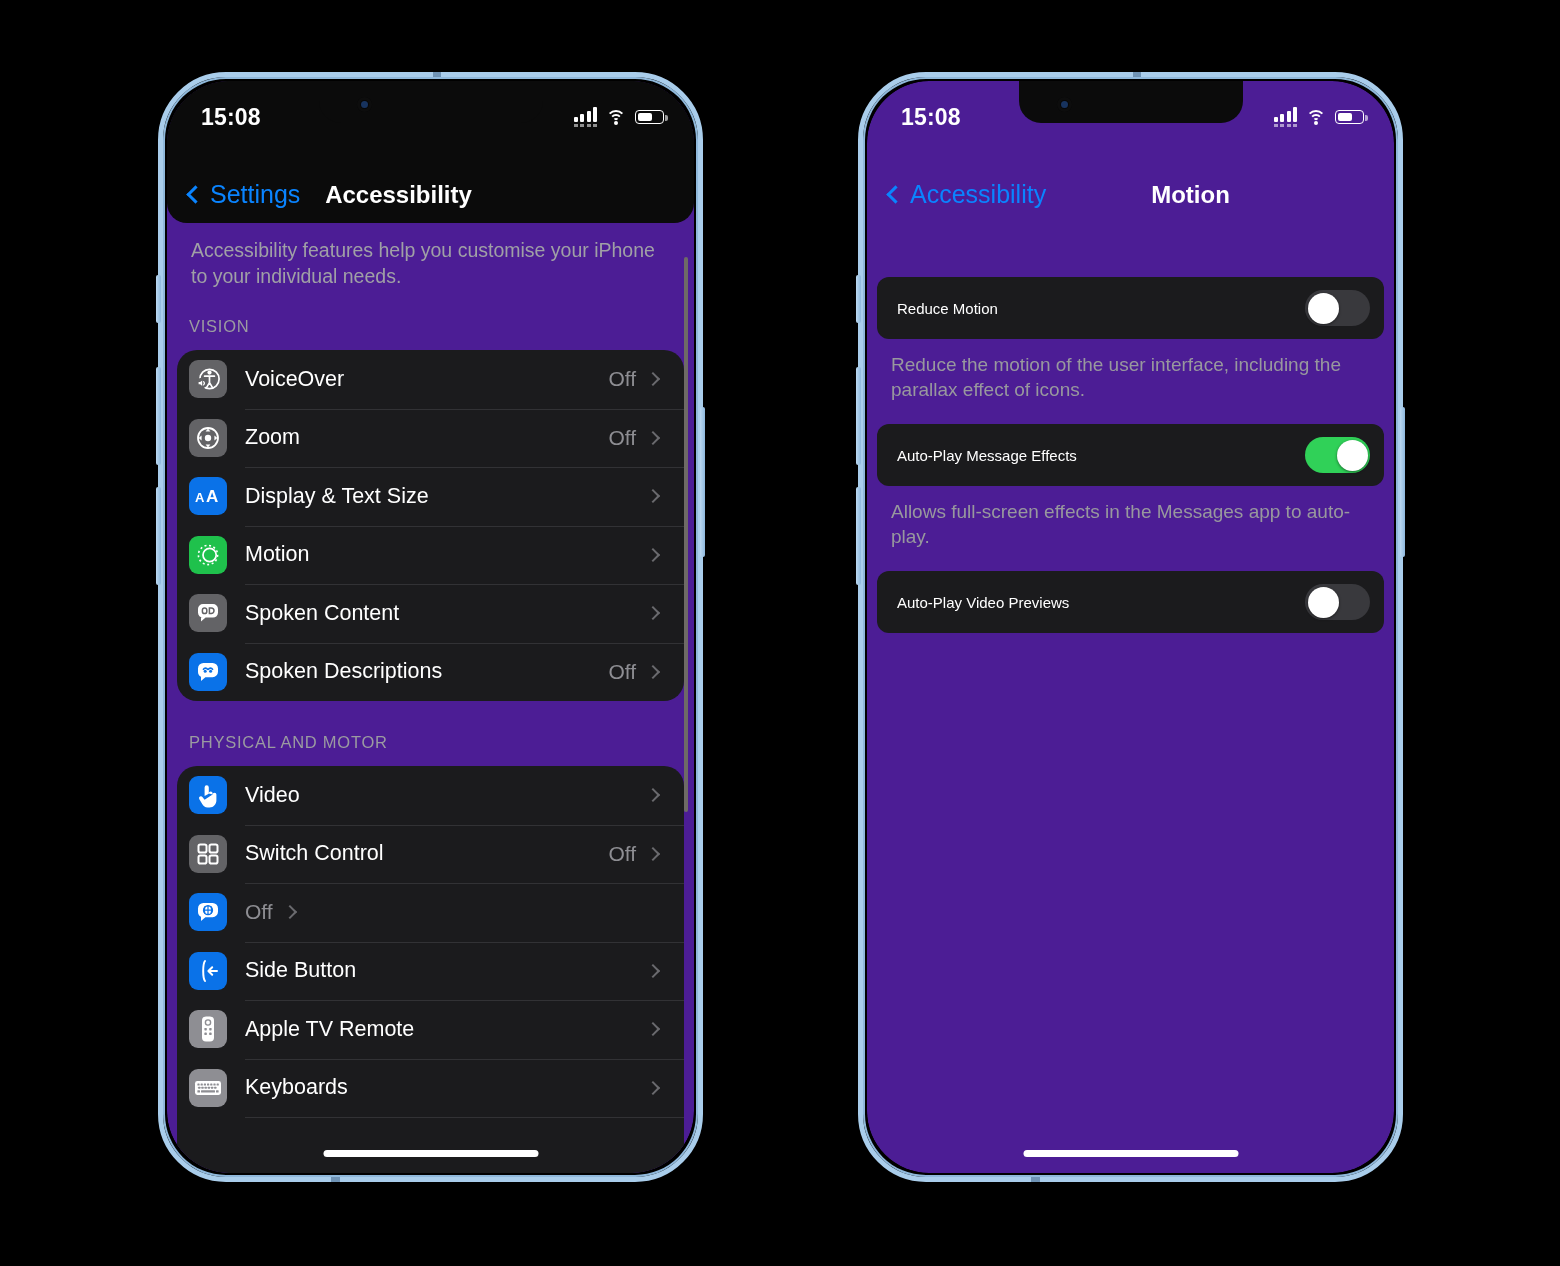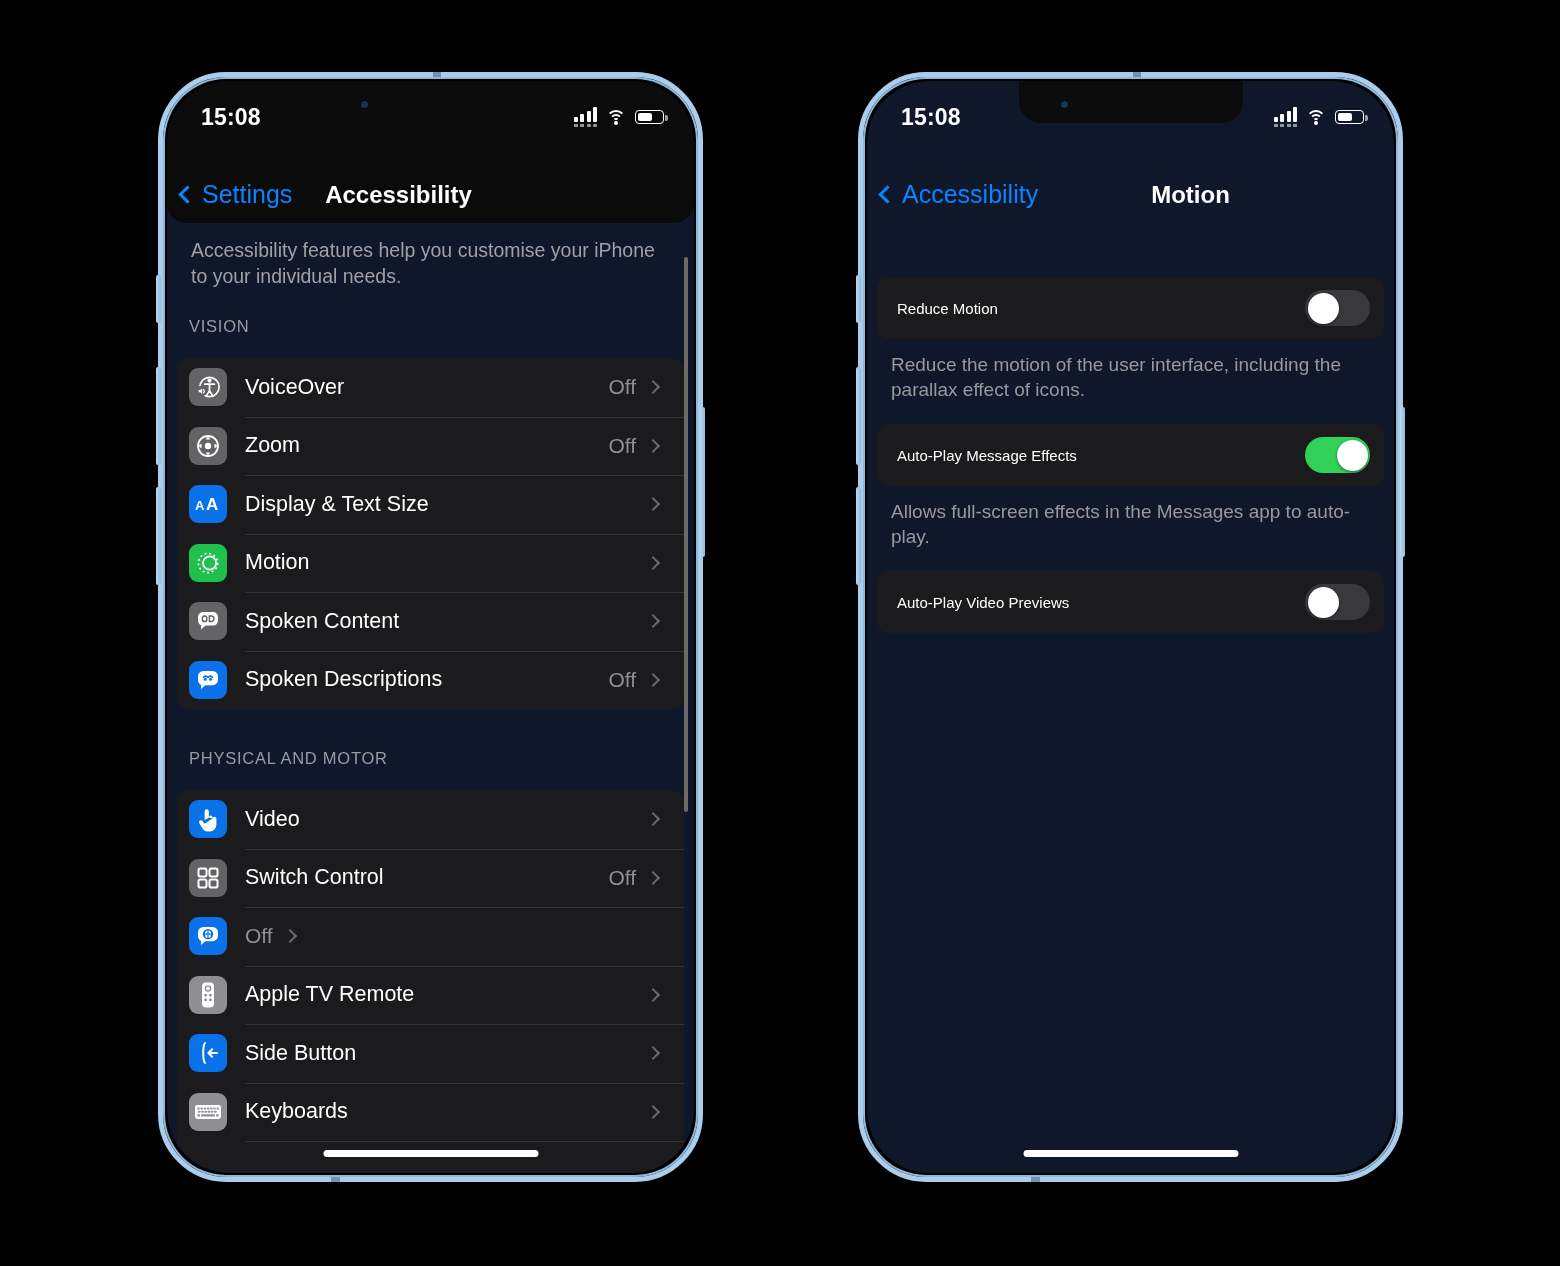--- a/index.html
+++ b/index.html
@@ -43,21 +43,21 @@
 
   
   .tick { position:absolute; background:#6f93b5; }
   .tick.top  { width:8px; height:5px; top:-5px; left:270px; }
   .tick.bot  { width:9px; height:5px; bottom:-5px; left:168px; }
 
   
   .screen {
     position: absolute; inset: 0;
     border-radius: 62px;
-    background: #0f172a;
+    background: #4c1d95;
     overflow: hidden;
     color: #fff;
   }
 
   
   .notch {
     position: absolute; top: 0; left: 50%;
     transform: translateX(-50%);
     width: 224px; height: 42px;
     background: #0b0b0b;
@@ -111,21 +111,21 @@
   
   .navbar {
     position: absolute; top: 0; left: 0; right: 0; height: 142px;
     display: flex; align-items: flex-end; padding-bottom: 12px;
     z-index: 15;
   }
   .navbar.shade { background:#0b0b0b; border-bottom-left-radius: 20px; border-bottom-right-radius: 20px;}
   .nav-back {
     display:flex; align-items:center; gap: 6px;
     color: #0a84ff; font-size: 25px;
-    position: absolute; left: 14px; bottom: 14px;
+    position: absolute; left: 22px; bottom: 14px;
     white-space: nowrap;
   }
   .chev-left {
     width: 13px; height: 13px;
     border-left: 3.4px solid #0a84ff; border-bottom: 3.4px solid #0a84ff;
     transform: rotate(45deg); display:inline-block; margin-right:2px;
   }
   .nav-title {
     position:absolute; left:0; right:0; bottom: 14px;
     text-align:center; font-size: 24px; font-weight: bold;
@@ -139,21 +139,21 @@
 
   .intro-text {
     color: #a0a0a6; font-size: 19.5px; line-height: 26px;
     padding: 14px 24px 0 24px;
   }
   .sec-header {
     color: #9b9ba1; font-size: 16.5px; letter-spacing: .75px;
     padding: 28px 0 10px 22px; text-transform: uppercase;
   }
   .group {
-    margin: 12px 10px; border-radius: 12px; background: #1b1b1d; overflow: hidden;
+    margin: 4px 10px; border-radius: 20px; background: #1b1b1d; overflow: hidden;
   }
   .row {
     display:flex; align-items:center; height: 58.5px;
     padding-left: 12px; position: relative;
   }
   .row + .row::before {
     content:""; position:absolute; left: 68px; right: 0; top: 0; height: 1px; background: #323235;
   }
   .ricon {
     width: 38px; height: 38px; border-radius: 9px;
@@ -387,43 +387,43 @@
                 <path d="M4 9.4a5.4 5.4 0 015.4-5.4h9.2A5.4 5.4 0 0124 9.4v3.4a5.4 5.4 0 01-5.4 5.4h-7.2L7 22v-4.2A5.4 5.4 0 014 13z" fill="#fff"></path>
                 <circle cx="14" cy="11.2" r="4.4" fill="none" stroke="#0a72e8" stroke-width="1.5"></circle>
                 <path d="M9.7 11.2h8.6M14 6.8v8.8M11 7.6c-1 2.4-1 4.8 0 7.2M17 7.6c1 2.4 1 4.8 0 7.2" stroke="#0a72e8" stroke-width="1.2" fill="none"></path>
               </svg>
             </div>
             <div class="rvalue">Off</div>
             <div class="chev-right"></div>
           </div>
 
           <div class="row">
+            <div class="ricon" style="background:#0a72e8">
+              <svg width="26" height="26" viewBox="0 0 26 26">
+                <path d="M10 3c-2.4 3-2.4 17 0 20" fill="none" stroke="#fff" stroke-width="2" stroke-linecap="round"></path>
+                <path d="M22 13h-8M17.2 9.2L13.4 13l3.8 3.8" fill="none" stroke="#fff" stroke-width="2" stroke-linecap="round" stroke-linejoin="round"></path>
+              </svg>
+            </div>
+            <div class="rlabel">Side Button</div>
+            <div class="rvalue"></div>
+            <div class="chev-right"></div>
+          </div>
+
+          <div class="row">
             <div class="ricon" style="background:#8e8e93">
               <svg width="18" height="28" viewBox="0 0 18 28">
                 <rect x="3" y="1.5" width="12" height="25" rx="4" fill="#fff"></rect>
                 <circle cx="9" cy="7.5" r="2.6" fill="none" stroke="#8e8e93" stroke-width="1.4"></circle>
                 <rect x="5.4" y="13" width="2.4" height="2.4" rx=".6" fill="#8e8e93"></rect>
                 <rect x="10.2" y="13" width="2.4" height="2.4" rx=".6" fill="#8e8e93"></rect>
                 <rect x="5.4" y="17.6" width="2.4" height="2.4" rx=".6" fill="#8e8e93"></rect>
                 <rect x="10.2" y="17.6" width="2.4" height="2.4" rx=".6" fill="#8e8e93"></rect>
               </svg>
             </div>
             <div class="rlabel">Apple TV Remote</div>
-            <div class="rvalue"></div>
-            <div class="chev-right"></div>
-          </div>
-
-          <div class="row">
-            <div class="ricon" style="background:#0a72e8">
-              <svg width="26" height="26" viewBox="0 0 26 26">
-                <path d="M10 3c-2.4 3-2.4 17 0 20" fill="none" stroke="#fff" stroke-width="2" stroke-linecap="round"></path>
-                <path d="M22 13h-8M17.2 9.2L13.4 13l3.8 3.8" fill="none" stroke="#fff" stroke-width="2" stroke-linecap="round" stroke-linejoin="round"></path>
-              </svg>
-            </div>
-            <div class="rlabel">Side Button</div>
             <div class="rvalue"></div>
             <div class="chev-right"></div>
           </div>
 
           <div class="row">
             <div class="ricon" style="background:#8e8e93">
               <svg width="30" height="22" viewBox="0 0 30 22">
                 <rect x="2" y="4" width="26" height="14" rx="2.4" fill="#fff"></rect>
                 <g fill="#8e8e93">
                   <rect x="4.4" y="6.6" width="2.2" height="2" rx=".4"></rect>

